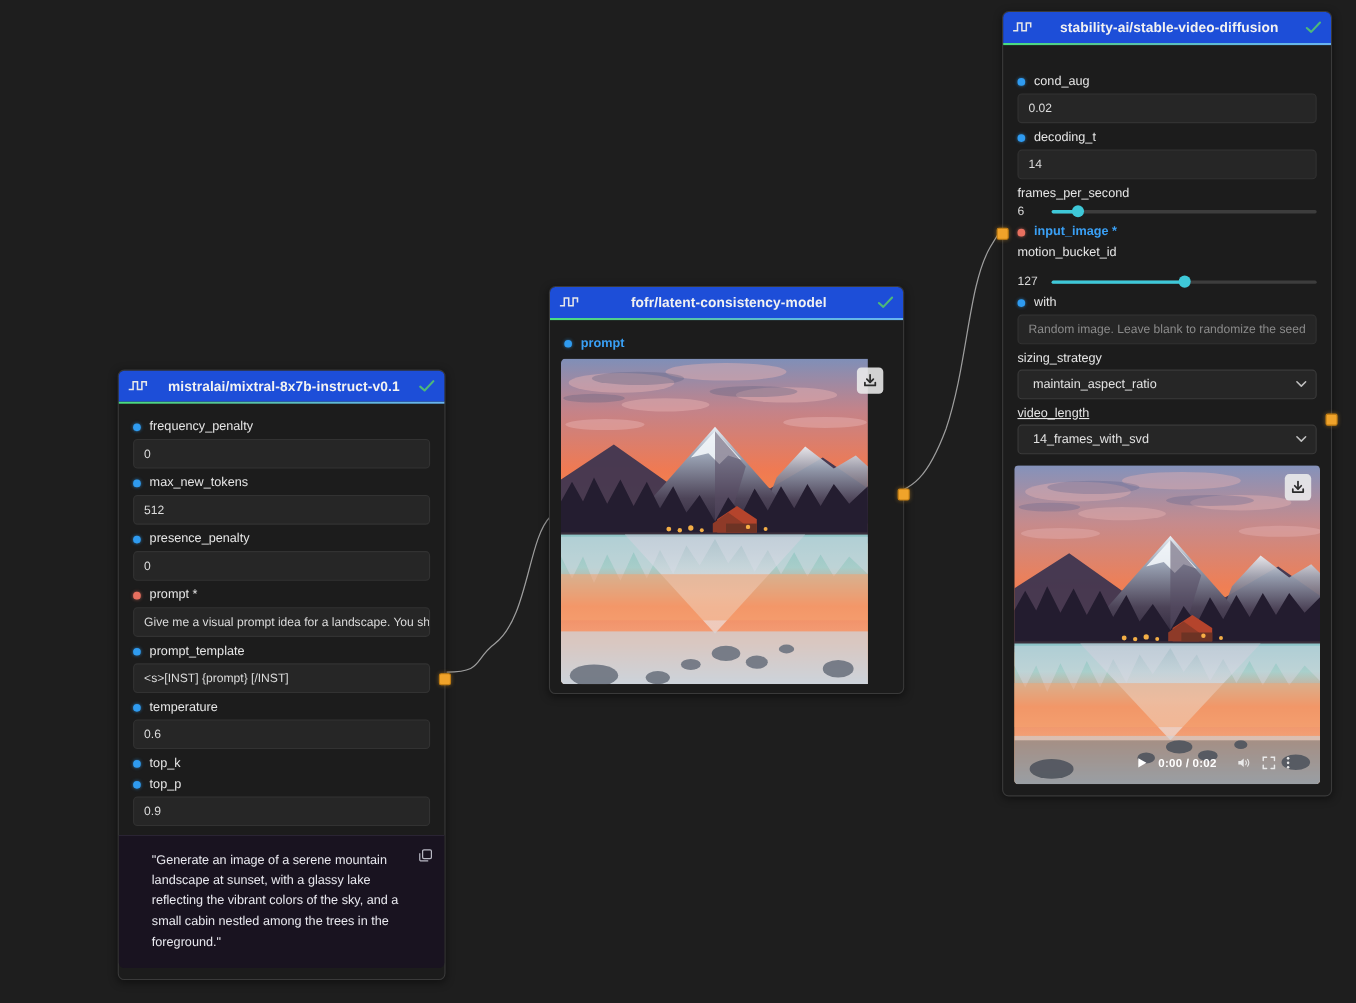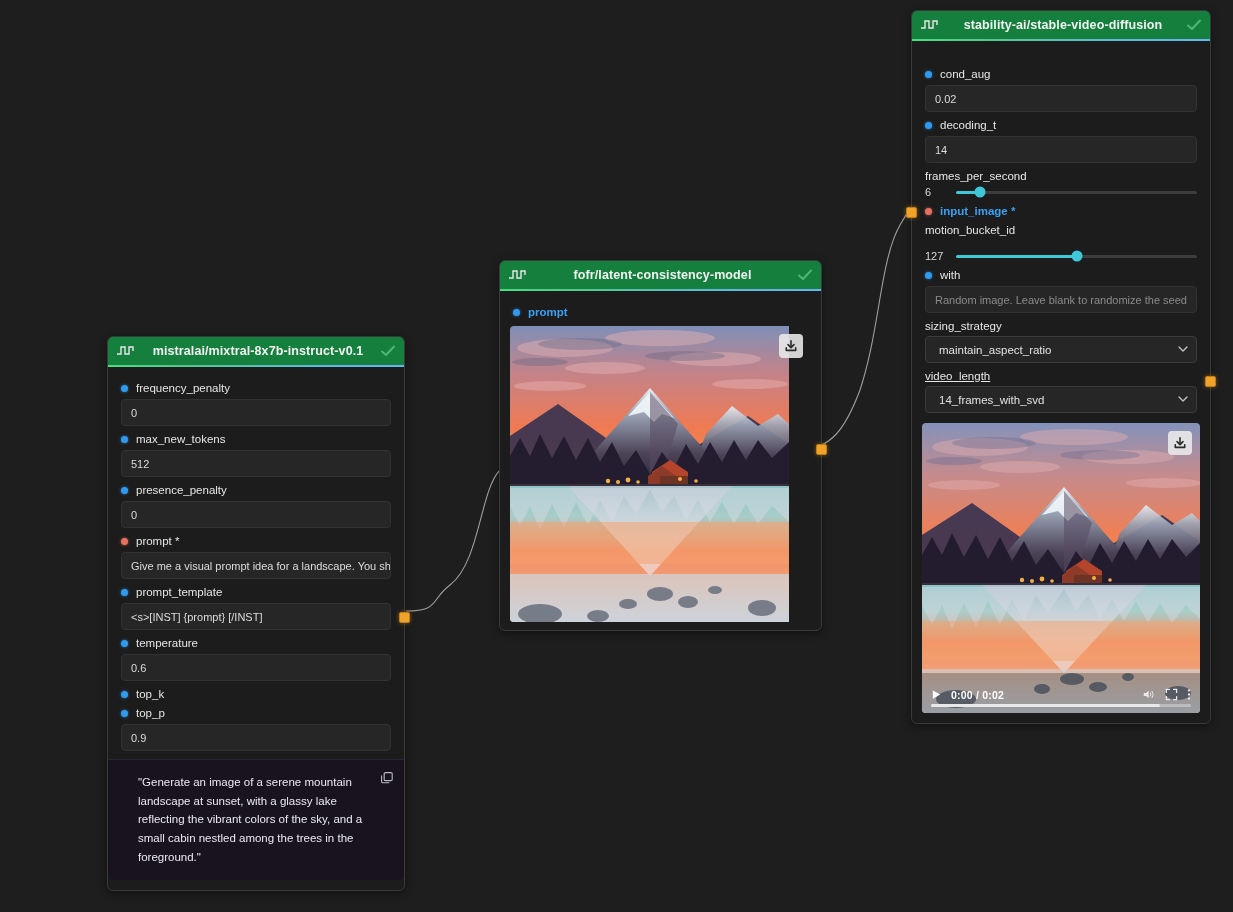--- a/index.html
+++ b/index.html
@@ -23,21 +23,21 @@
     border-radius: 6px;
     z-index: 3;
     box-shadow: 0 2px 8px rgba(0,0,0,.45);
   }
   .node-header {
     position: relative;
     height: 28px;
     display: flex;
     align-items: center;
     padding: 0 8px;
-    background: #15803d;
+    background: #1d4ed8;
     border-radius: 5px 5px 0 0;
   }
   .node-title {
     flex: 1;
     text-align: center;
     font-size: 12.5px;
     font-weight: bold;
     color: #f2f2f2;
     letter-spacing: .1px;
     white-space: nowrap;
@@ -106,21 +106,21 @@
     position: absolute; top: 8px; right: 8px;
     width: 24px; height: 24px; border-radius: 4px;
     background: rgba(236,236,236,.88);
     display: flex; align-items: center; justify-content: center;
     z-index: 4;
   }
 
   
   .vcontrols {
     position: absolute; left: 0; right: 0; bottom: 0; height: 36px;
-    display: flex; flex-direction: column; justify-content: flex-end;
+    display: flex; justify-content: flex-end;
   }
   .vrow { display: flex; align-items: center; padding: 0 9px 3px 9px; gap: 9px; }
   .vtime { font-size: 10.5px; color: #ffffff; font-weight: bold; letter-spacing: .2px; }
   .vspacer { flex: 1; }
   .vprog { height: 3px; margin: 0 9px 6px 9px; background: rgba(255,255,255,.32); border-radius: 2px; position: relative; }
   .vprog-fill { position: absolute; left: 0; top: 0; height: 3px; width: 88%; background: #e8e8e8; border-radius: 2px; }
 
   
   .out-box {
     position: relative;

